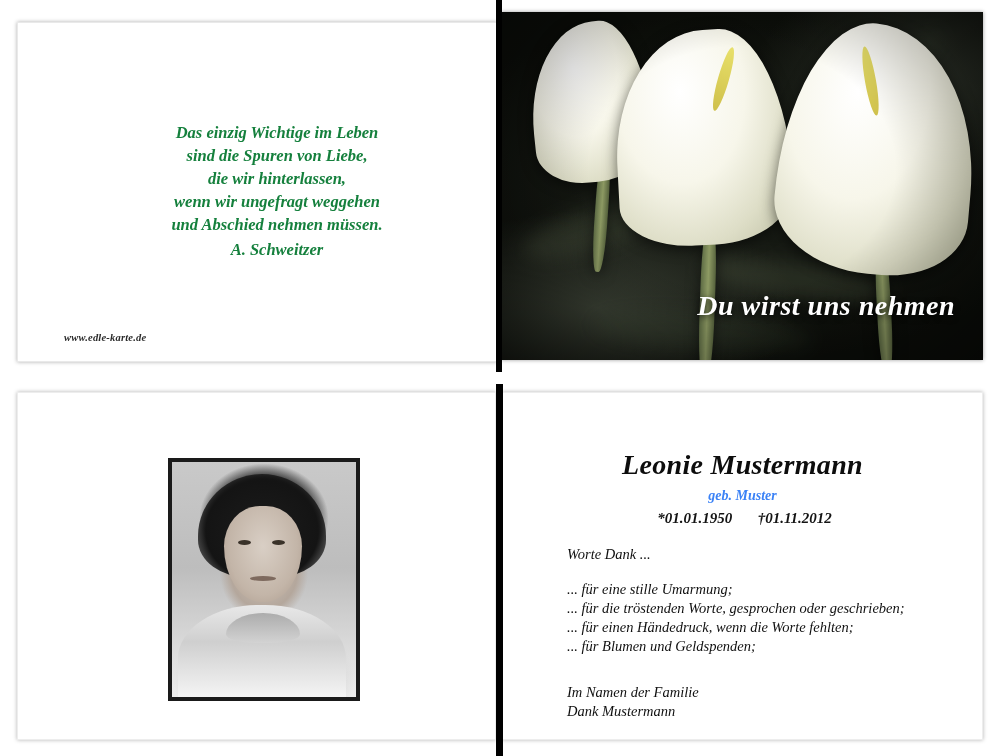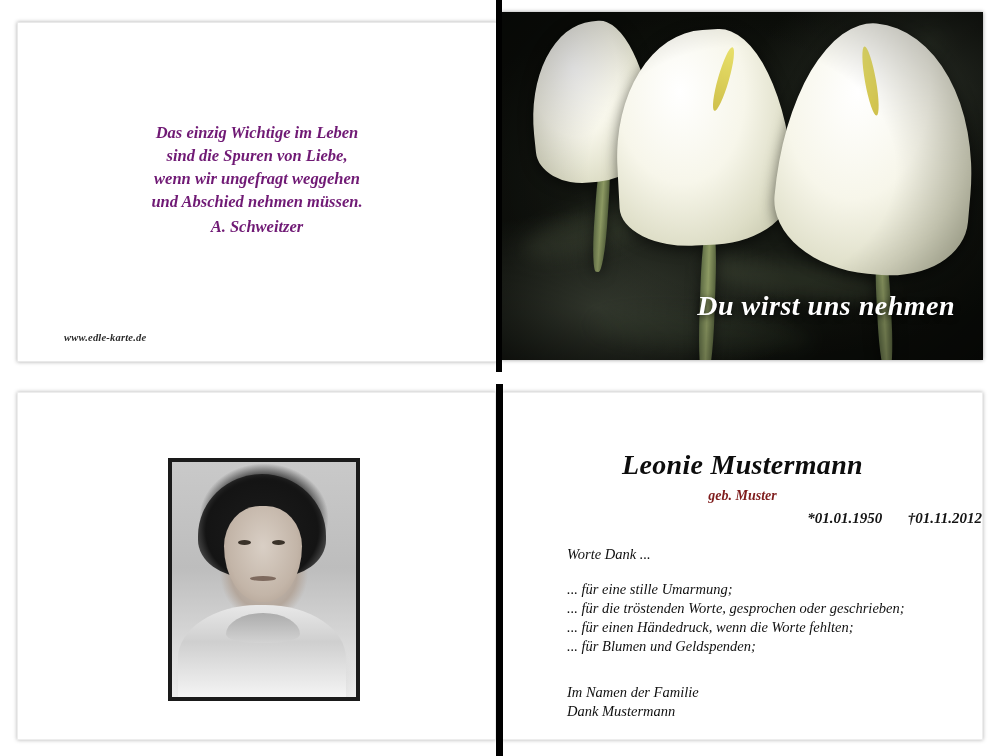--- a/index.html
+++ b/index.html
@@ -42,21 +42,22 @@
   .quote {
     position: absolute;
     left: 0;
     top: 98px;
     width: 100%;
     text-align: center;
     font-style: italic;
     font-weight: bold;
     font-size: 16.5px;
     line-height: 23px;
-    color: #701a75;
+    color: #15803d;
+    padding-left: 20px;
   }
   .quote div { white-space: nowrap; }
   .quote .author { margin-top: 2px; }
   .weblink {
     position: absolute;
     left: 46px;
     bottom: 18px;
     font-size: 10.5px;
     font-style: italic;
     font-weight: bold;
@@ -271,27 +272,27 @@
     letter-spacing: 0.3px;
   }
   .maiden {
     position: absolute;
     left: 0; right: 0;
     top: 95px;
     text-align: center;
     font-style: italic;
     font-weight: bold;
     font-size: 14px;
-    color: #7f1d1d;
+    color: #3b82f6;
   }
   .dates {
     position: absolute;
     left: 4px; right: 0;
     top: 117px;
-    text-align: right;
+    text-align: center;
     font-style: italic;
     font-weight: bold;
     font-size: 15px;
     color: #141414;
   }
   .dates .gap { display: inline-block; width: 18px; }
 
   .thanks-block {
     position: absolute;
     left: 64px;
@@ -318,20 +319,21 @@
 <body>
 
 <div class="page">
 
   <div class="spread-top">
 
     <div class="card-left-top">
       <div class="quote">
         <div>Das einzig Wichtige im Leben</div>
         <div>sind die Spuren von Liebe,</div>
+        <div>die wir hinterlassen,</div>
         <div>wenn wir ungefragt weggehen</div>
         <div>und Abschied nehmen müssen.</div>
         <div class="author">A. Schweitzer</div>
       </div>
       <div class="weblink">www.edle-karte.de</div>
     </div>
 
     <div class="card-right-top">
       <div class="photo-bg">
         <div class="leafblur lb1"></div>

